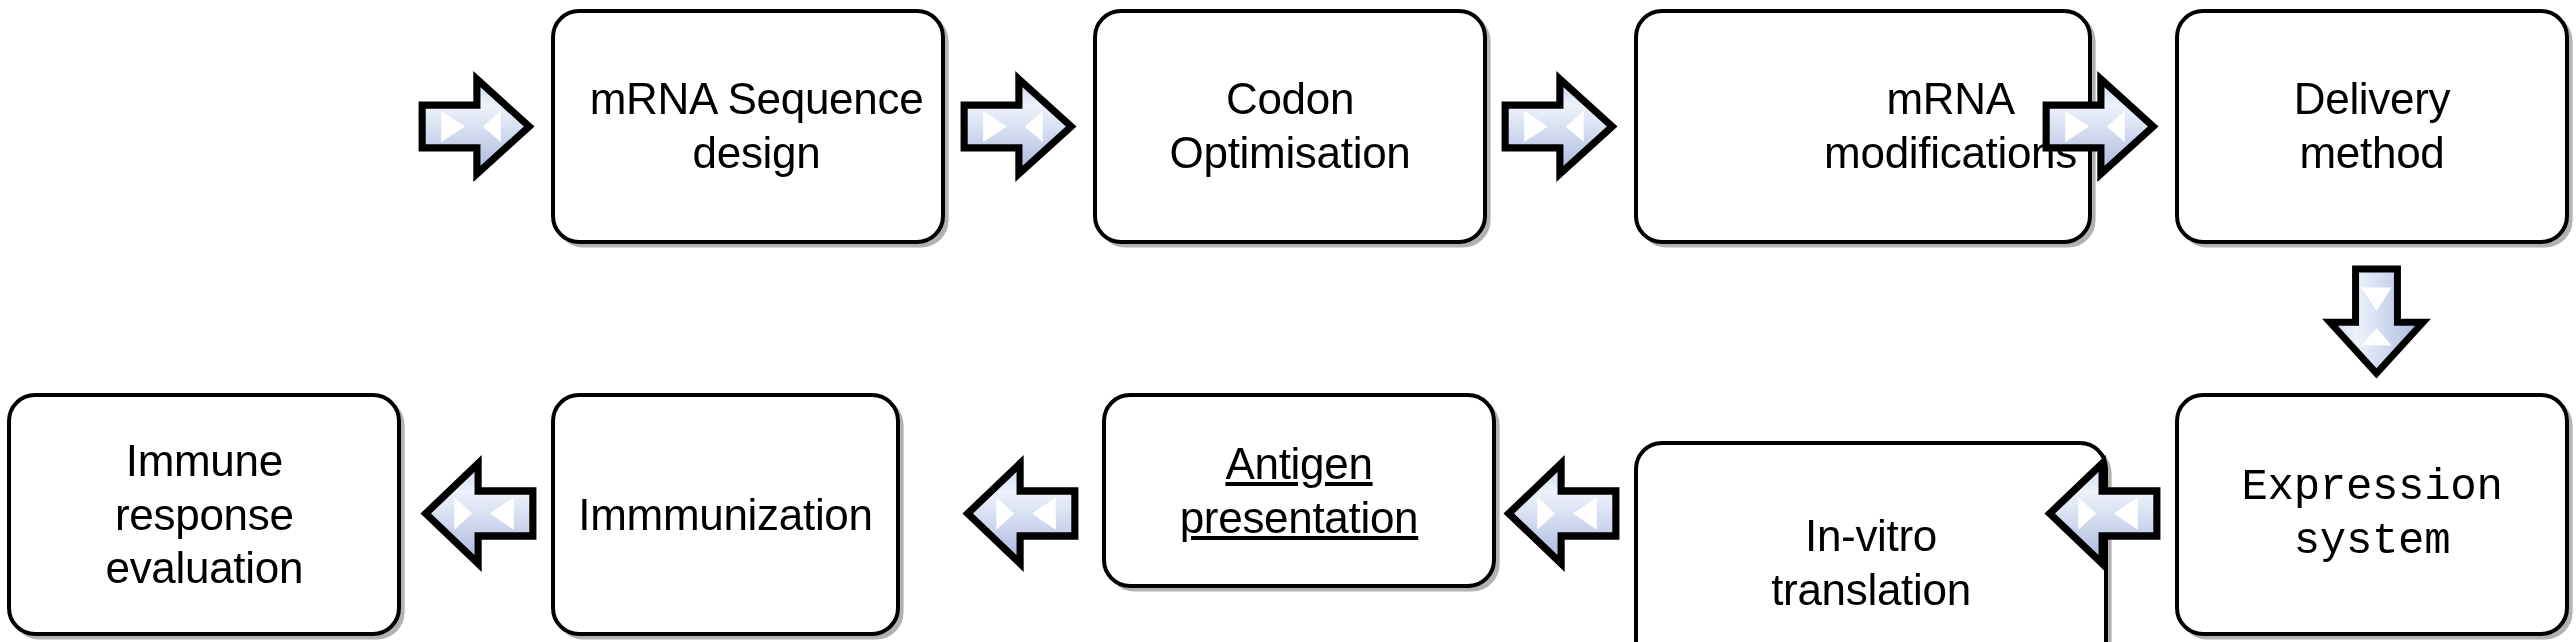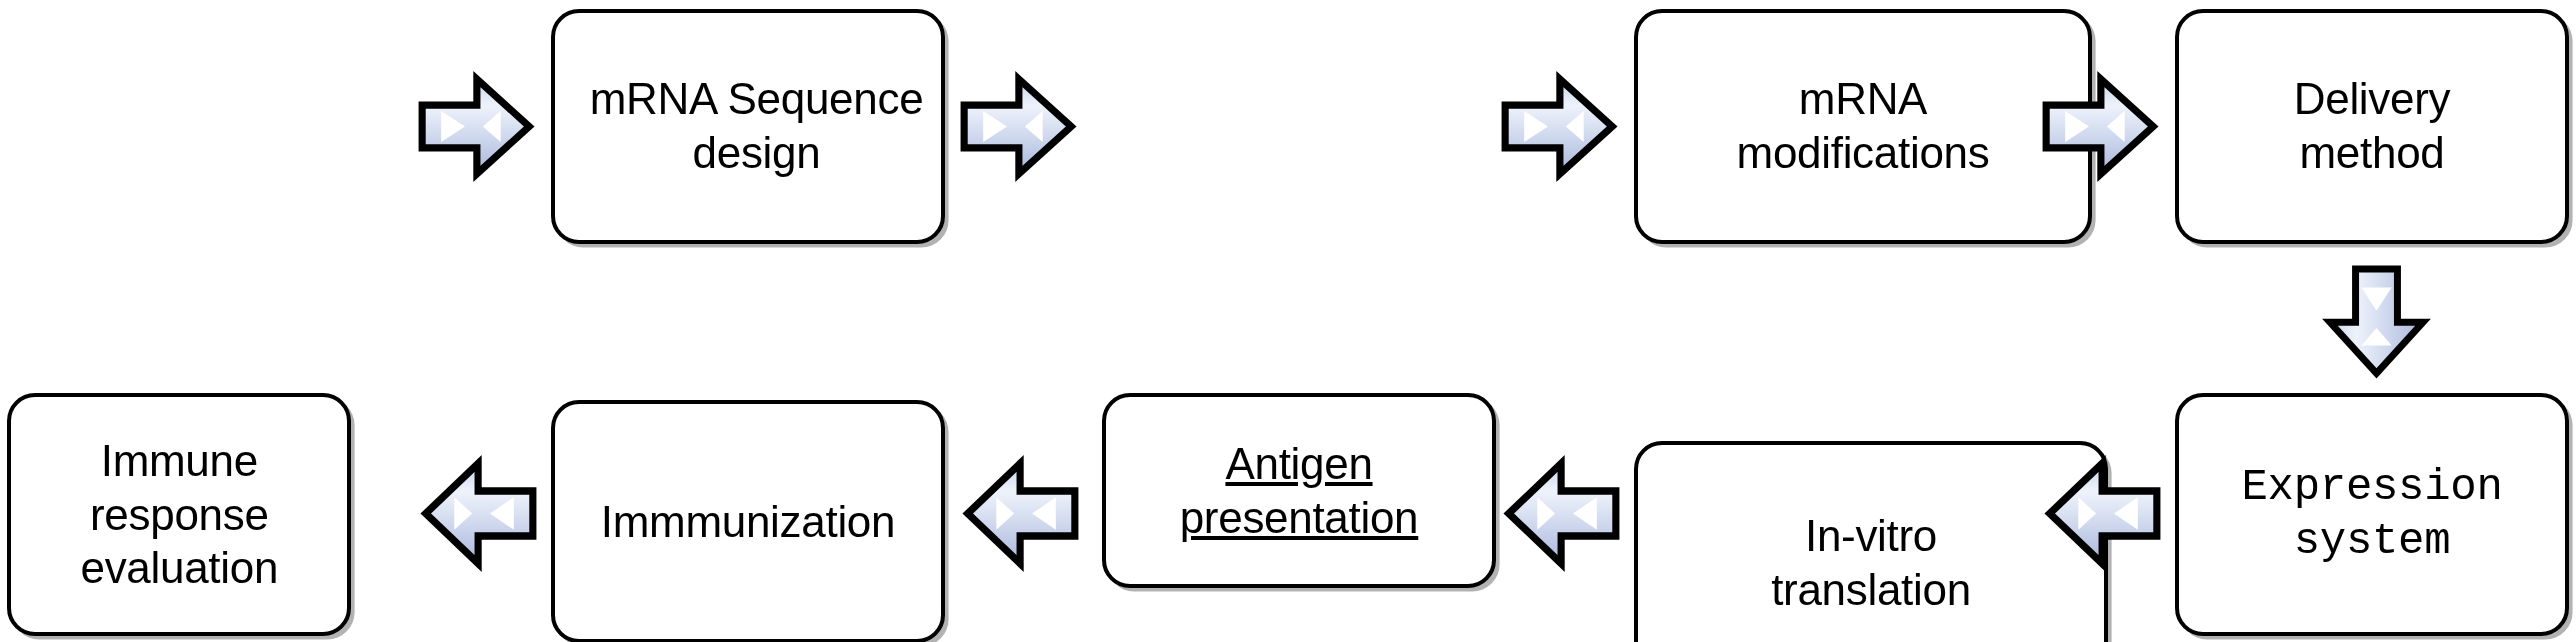--- a/index.html
+++ b/index.html
@@ -50,22 +50,26 @@
       </linearGradient>
     </defs>
   </svg>
 
 
   <div class="node" style="left:551px;top:8.5px;width:394px;height:235px;padding-left:28px;">
     <span class="lbl">mRNA Sequence
 design</span>
   </div>
 
+  <div class="node" style="left:1093px;top:8.5px;width:394px;height:235px;">
+    <span class="lbl">Codon
+Optimisation</span>
+  </div>
 
-  <div class="node" style="left:1634px;top:8.5px;width:458px;height:235px;">
+  <div class="node" style="left:1634px;top:8.5px;width:458px;height:235px;justify-content:flex-end;">
     <span class="lbl">mRNA
 modifications</span>
   </div>
 
   <div class="node" style="left:2175px;top:8.5px;width:394px;height:235px;">
     <span class="lbl">Delivery
 method</span>
   </div>
 
   <div class="arrow" style="left:415px;top:72px;width:119px;height:109px;">
@@ -101,27 +105,27 @@
   </div>
 
   <div class="arrow" style="left:2323px;top:262px;width:107px;height:116px;">
     <svg viewBox="0 0 92 100" preserveAspectRatio="none">
       <path d="M28 6 L64 6 L64 52 L86 52 L46 96 L6 52 L28 52 Z" fill="url(#gradD)" stroke="#000" stroke-width="6" stroke-linejoin="miter"></path>
       <path d="M33 22 L46 42 L59 22 Z" fill="#ffffff"></path>
       <path d="M33 72 L59 72 L46 57 Z" fill="#ffffff"></path>
     </svg>
   </div>
 
-  <div class="node" style="left:7.3px;top:393px;width:344px;height:243px;">
+  <div class="node" style="left:7.3px;top:393px;width:394px;height:243px;">
     <span class="lbl">Immune
 response
 evaluation</span>
   </div>
 
-  <div class="node" style="left:551px;top:393px;width:394px;height:243px;margin-top:7px;">
+  <div class="node" style="left:551px;top:393px;width:349px;height:243px;">
     <span class="lbl">Immmunization</span>
   </div>
 
   <div class="node" style="left:1102px;top:393px;width:394px;height:195px;text-decoration:underline;">
     <span class="lbl">Antigen
 presentation</span>
   </div>
 
   <div class="node" style="left:1634px;top:393px;width:474px;height:243px;margin-top:48px;">
     <span class="lbl">In-vitro

